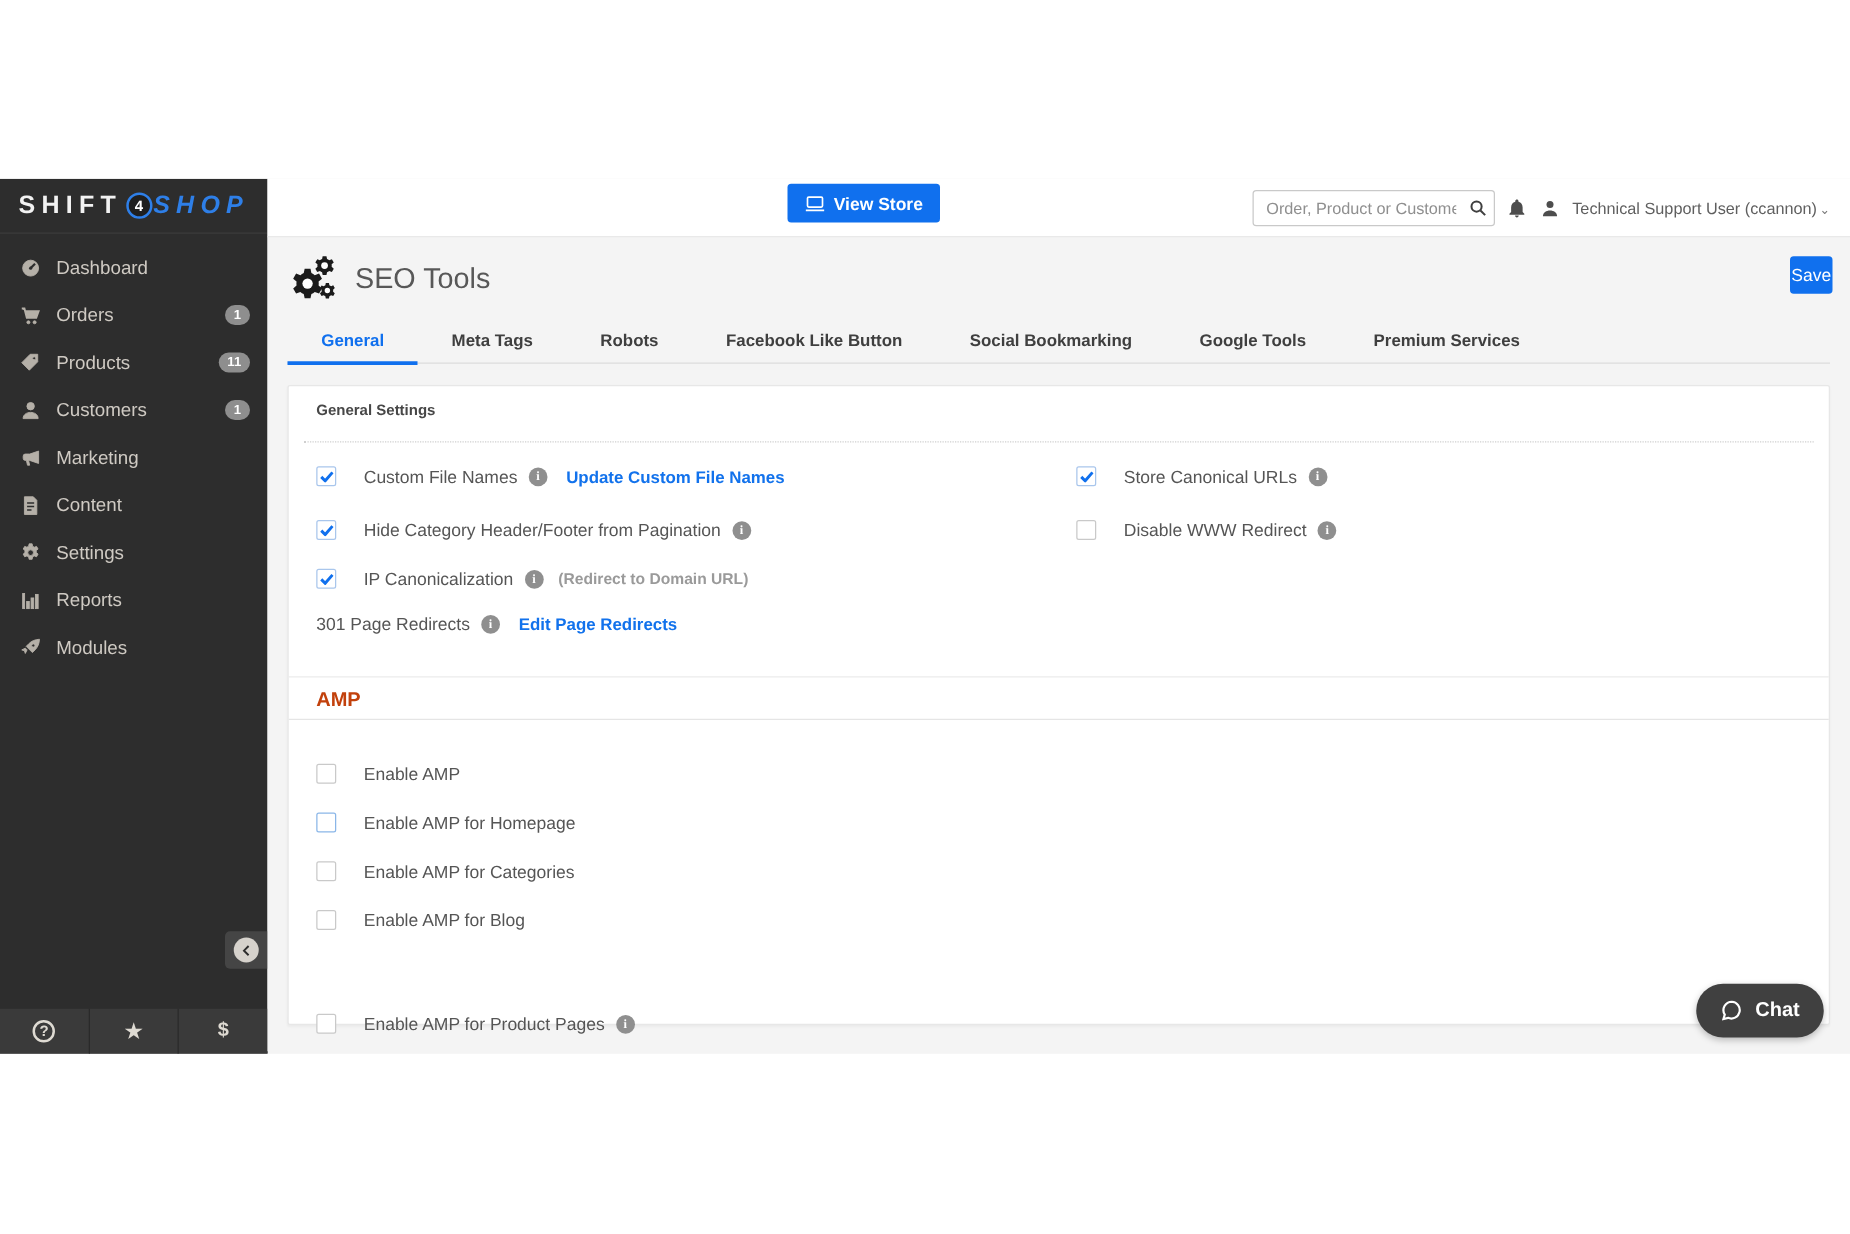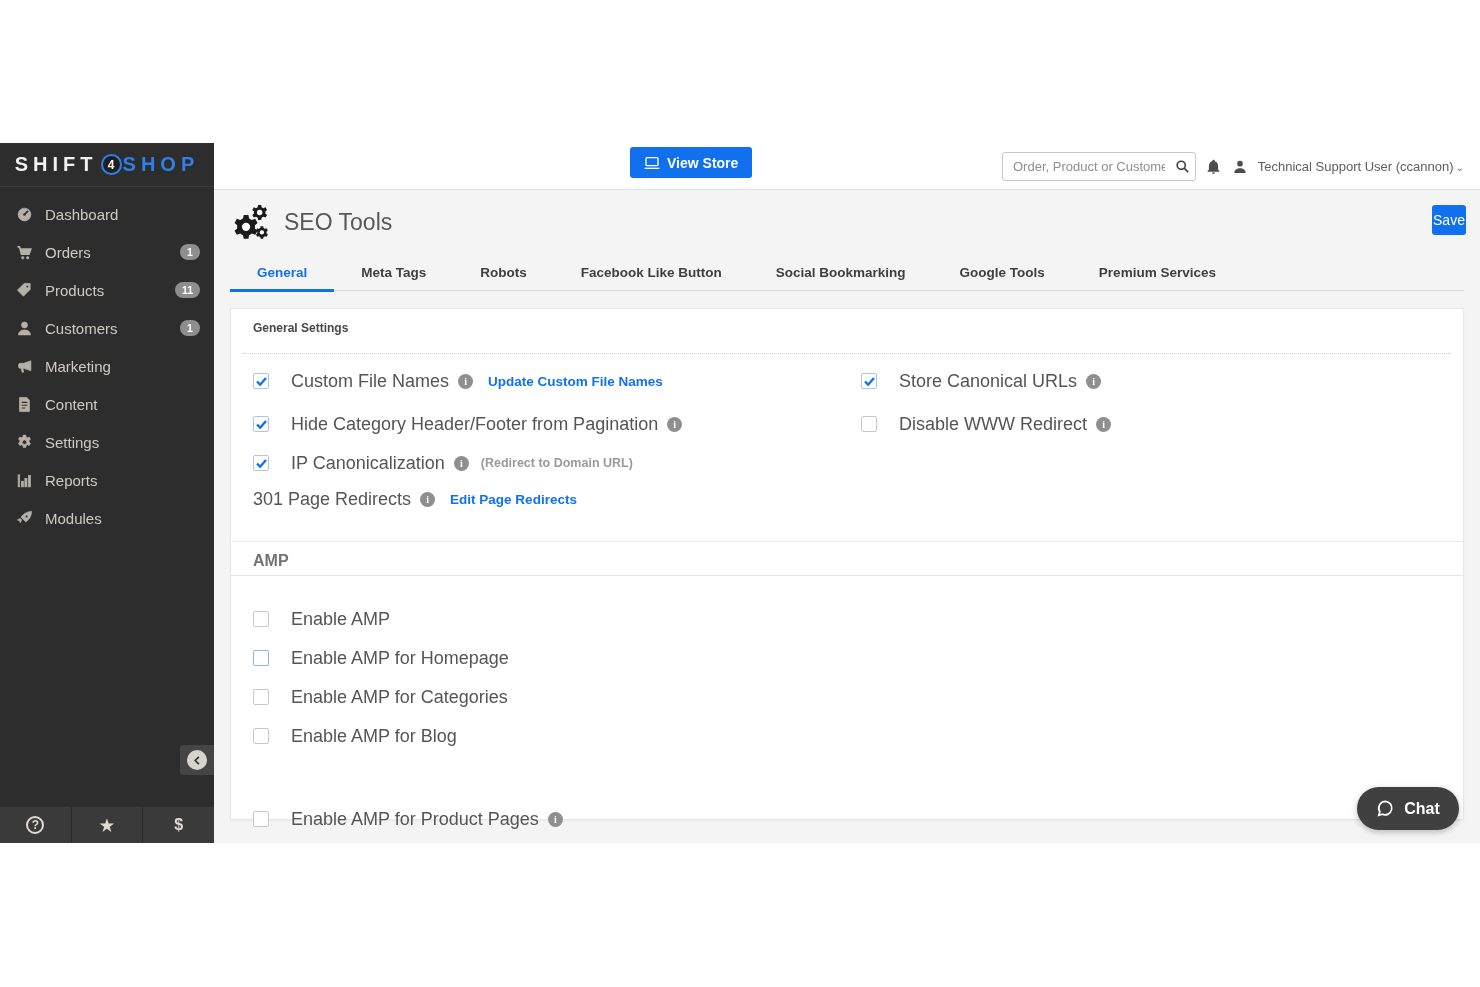--- a/index.html
+++ b/index.html
@@ -3,21 +3,21 @@
 <meta charset="utf-8">
 <style>
   * { margin:0; padding:0; box-sizing:border-box; }
   html,body { width:1480px; height:987px; background:#ffffff; font-family:"Liberation Sans", sans-serif; }
   .app { position:absolute; left:0; top:143px; width:1480px; height:700px; background:#f4f4f4; overflow:hidden; }
 
   
   .sidebar { position:absolute; left:0; top:0; width:214px; height:700px; background:#2d2d2d; }
   .logo { height:44px; display:flex; align-items:center; justify-content:center; border-bottom:1px solid rgba(255,255,255,.07); }
   .logo .lg-left { color:#f2f2f2; font-weight:bold; font-size:20px; letter-spacing:5px; }
-  .logo .lg-right { color:#2e7fe8; font-weight:bold; font-size:20px; letter-spacing:5px; }
+  .logo .lg-right { color:#2e7fe8; font-weight:bold; font-size:20px; letter-spacing:5px;font-style:italic; }
   .logo .lg-circle { width:21px; height:21px; border:2px solid #2e7fe8; border-radius:50%; color:#fff; font-size:12px; font-weight:bold; display:inline-flex; align-items:center; justify-content:center; margin:0 1px 0 3px; background:#1f1f1f; }
   .nav { position:absolute; top:52px; left:0; right:0; }
   .nav-item { height:38px; display:flex; align-items:center; padding:0 14px 0 16px; cursor:pointer; color:#cfcac3; }
   .nav-item svg { width:17px; height:17px; fill:#b5b0a8; stroke:#b5b0a8; flex:0 0 17px; }
   .nav-item .nav-label { font-size:15px; margin-left:12px; flex:1; }
   .nav-badge { background:#8e8e8e; color:#fff; font-size:10.5px; font-weight:bold; border-radius:9px; padding:2px 7px; min-width:20px; text-align:center; }
   .collapse-tab { position:absolute; right:0; top:602px; width:34px; height:30px; background:#454545; border-radius:4px 0 0 4px; display:flex; align-items:center; justify-content:center; cursor:pointer; }
   .collapse-tab .circ { width:20px; height:20px; border-radius:50%; background:#d6d2cc; display:flex; align-items:center; justify-content:center; color:#2d2d2d; font-size:13px; font-weight:bold; }
   .side-footer { position:absolute; left:0; bottom:0; width:214px; height:36px; background:#3a3a3a; display:flex; }
   .side-footer .cell { flex:1; display:flex; align-items:center; justify-content:center; color:#dedad2; font-size:16px; font-weight:bold; cursor:pointer; border-left:1px solid #2a2a2a; }
@@ -52,28 +52,28 @@
   .card { position:absolute; left:16px; right:16px; top:118px; height:512px; background:#fff; border:1px solid #e7e7e7; border-radius:2px; box-shadow:0 1px 2px rgba(0,0,0,.04); }
   .sec-heading { position:absolute; left:22px; top:12px; font-size:12px; font-weight:600; color:#474747; }
   .dotted-line { position:absolute; left:12px; right:12px; top:44px; border-bottom:1px dotted #cfcfcf; }
 
   .row { position:absolute; display:flex; align-items:center; height:24px; }
   .cb { width:16px; height:16px; border:1px solid #c9c9c9; border-radius:2px; background:#fff; display:inline-flex; align-items:center; justify-content:center; cursor:pointer; flex:0 0 16px; }
   .cb svg { display:none; width:11px; height:9px; }
   .cb.checked { border-color:#a9c6ec; }
   .cb.checked svg { display:block; }
   .cb.hl { border-color:#8ab6e8; }
-  .row .lbl { font-size:18px; color:#555; margin-left:22px; white-space:nowrap;text-align:center; }
+  .row .lbl { font-size:14px; color:#555; margin-left:22px; white-space:nowrap;text-align:center; }
   .row .lbl.noindent { margin-left:0; }
   .info { width:15px; height:15px; border-radius:50%; background:#8f8f8f; color:#fff; font-size:10px; font-weight:bold; font-family:"Liberation Serif", serif; display:inline-flex; align-items:center; justify-content:center; margin-left:9px; flex:0 0 15px; }
   .blue-link { font-size:13.5px; font-weight:bold; color:#1272ec; margin-left:15px; text-decoration:none; white-space:nowrap; cursor:pointer; }
   .gray-note { font-size:12.5px; font-weight:bold; color:#9a9a9a; margin-left:12px; white-space:nowrap; }
 
   .amp-topline { position:absolute; left:0; right:0; top:232px; border-top:1px solid #ebebeb; }
-  .amp-heading { position:absolute; left:22px; top:243px; font-size:16px; font-weight:600; color:#737373; }
+  .amp-heading { position:absolute; left:22px; top:243px; font-size:16px; font-weight:600; color:#c2410c; }
   .amp-botline { position:absolute; left:0; right:0; top:266px; border-top:1px solid #e5e5e5; }
 
   .chat-btn { position:absolute; left:1143px; top:597px; width:102px; height:43px; background:#404040; border:none; border-radius:22px; color:#fff; display:flex; align-items:center; justify-content:center; gap:9px; font-size:16px; font-weight:bold; font-family:inherit; cursor:pointer; box-shadow:0 2px 6px rgba(0,0,0,.25); }
   .chat-btn svg { width:19px; height:19px; }
 </style>
 </head>
 <body>
 
 <div class="app">
 

